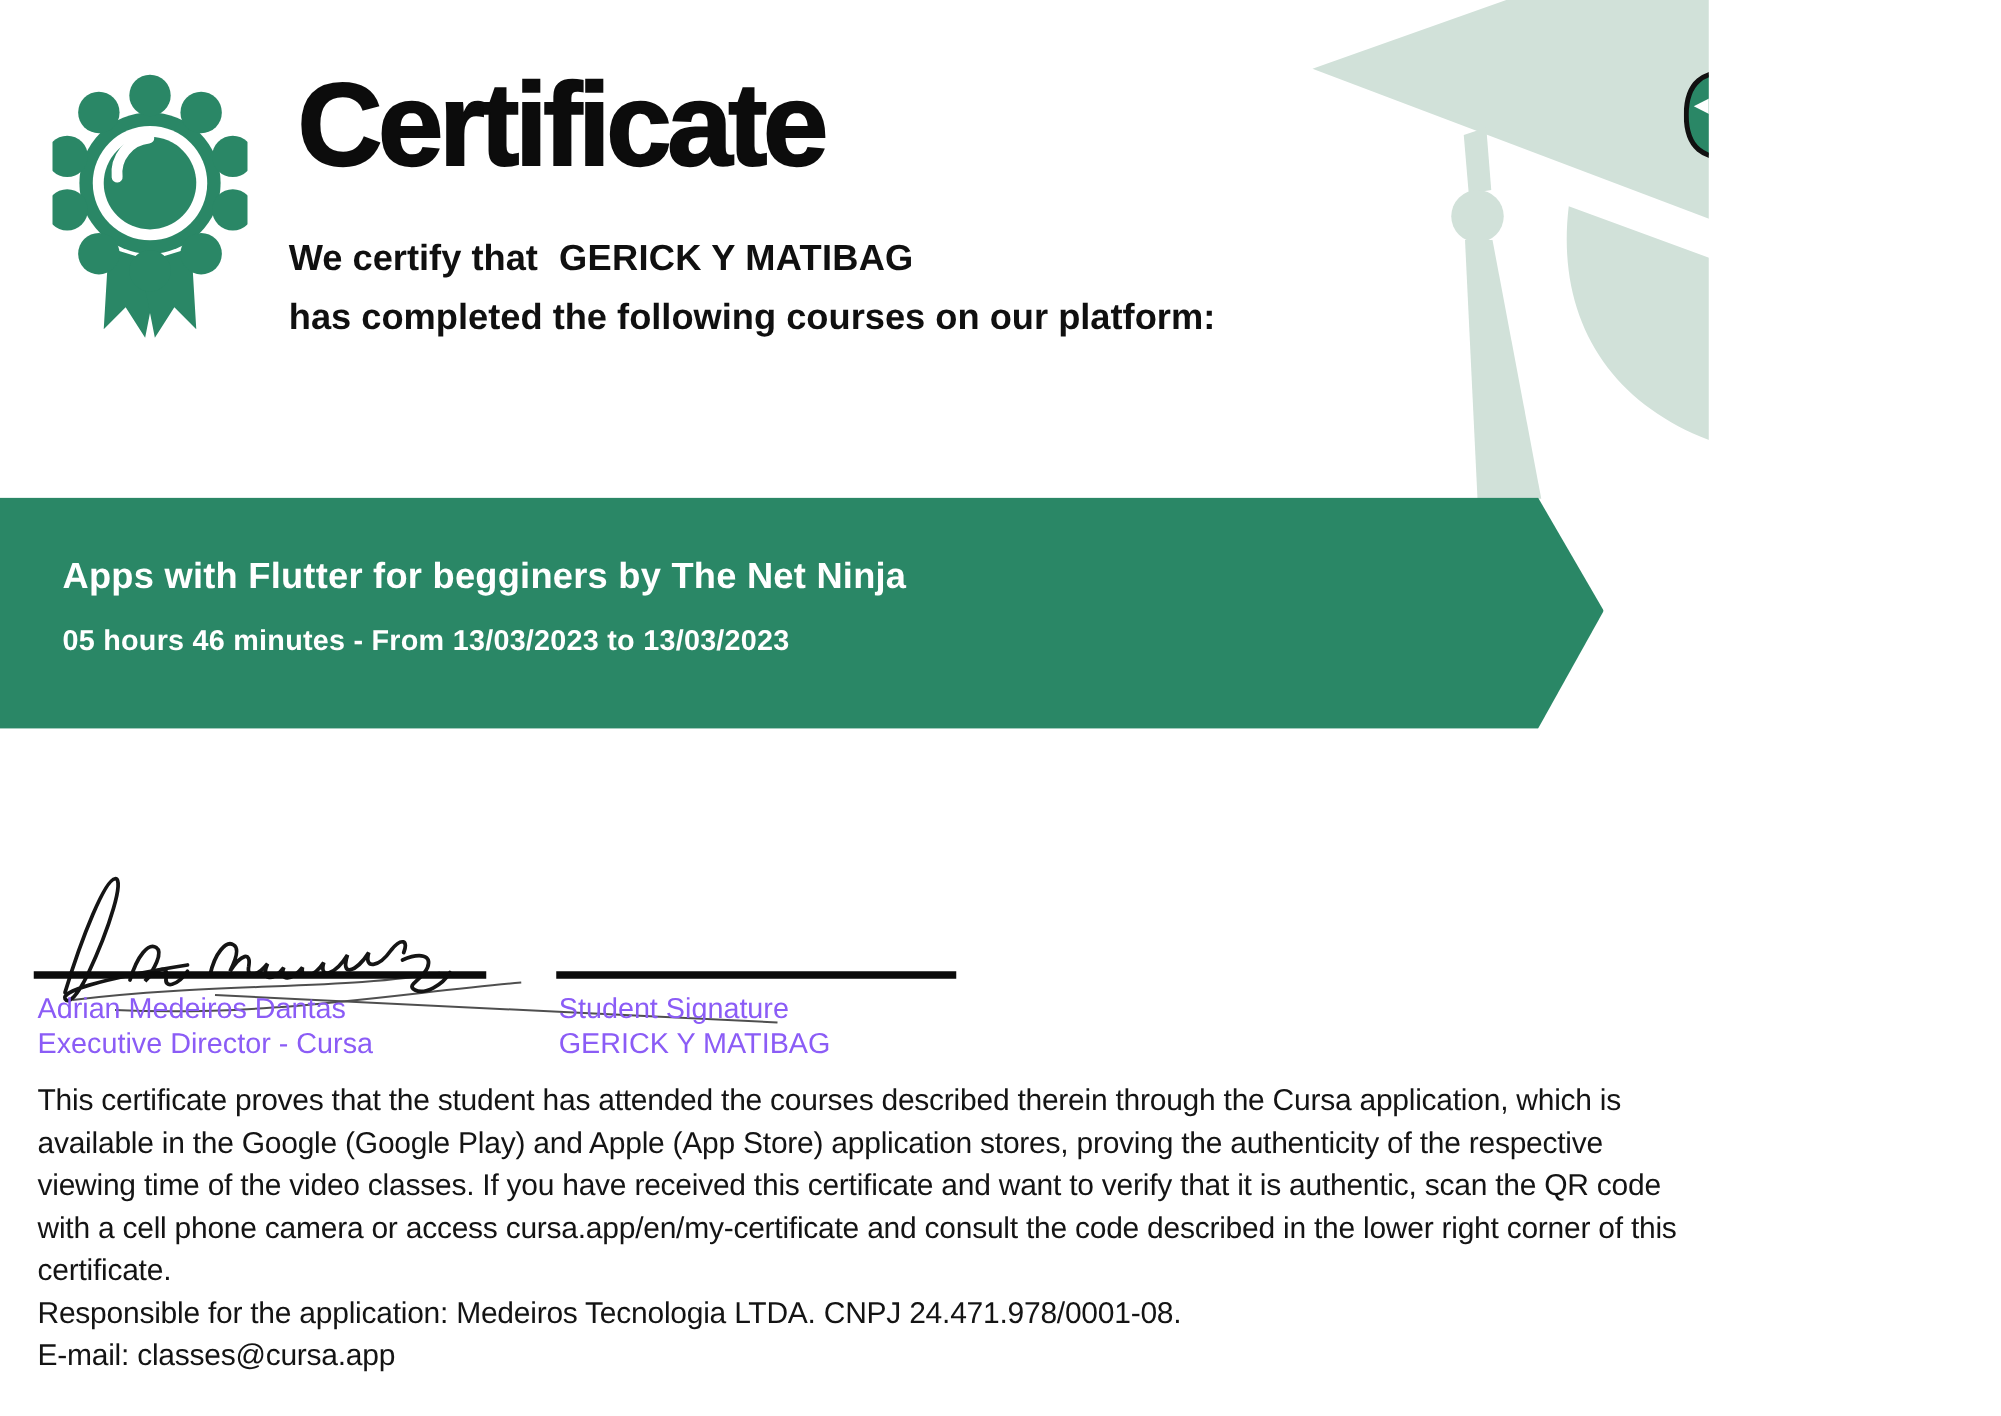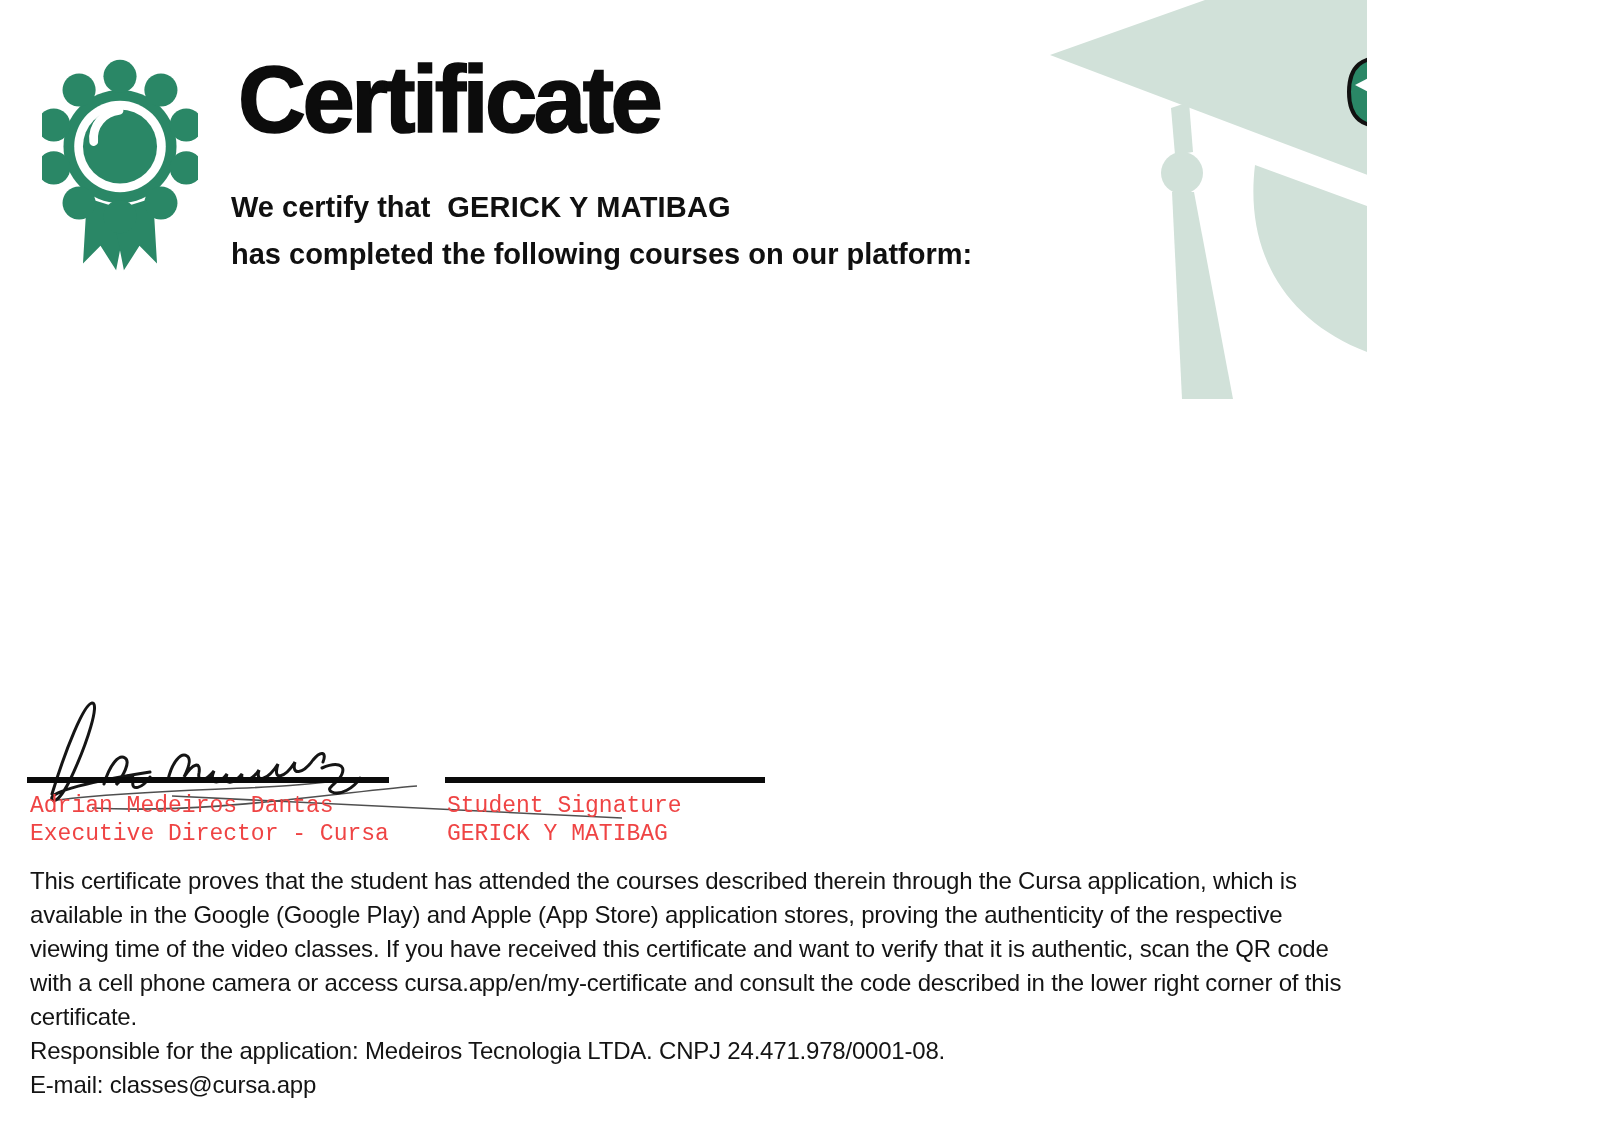--- a/index.html
+++ b/index.html
@@ -62,21 +62,21 @@
   .banner-details{
     position:absolute;left:50px;top:101px;
     color:#fff;font-size:23px;font-weight:700;letter-spacing:.2px;white-space:nowrap;
   }
 
   
   .sig-draw{left:22px;top:690px;width:620px;height:130px;}
   .sig-line{height:6px;background:#0b0b0b;}
   .sig-line.left{left:27px;top:777px;width:362px;}
   .sig-line.right{left:445px;top:777px;width:320px;}
-  .sig-text{font-size:23px;color:#ef4444;white-space:nowrap;font-family:Liberation Mono, monospace;}
+  .sig-text{font-size:23px;color:#8b5cf6;white-space:nowrap;}
   .dir-name{left:30px;top:793px;}
   .dir-role{left:30px;top:821px;}
   .stu-label{left:447px;top:793px;}
   .stu-name{left:447px;top:821px;}
 
   
   .code-badge{
     left:1262px;top:736px;width:339px;height:67px;
     background:var(--green);
     clip-path:polygon(10.3% 0,100% 0,100% 100%,10.3% 100%,0 50%);
@@ -149,20 +149,24 @@
 
   <svg class="abs brand-icon" viewBox="0 0 78 74" xmlns="http://www.w3.org/2000/svg">
     <path d="M39,2 C62,2 76,10 76,37 C76,64 62,72 39,72 C16,72 2,64 2,37 C2,10 16,2 39,2 Z" fill="var(--green)" stroke="#111" stroke-width="4"></path>
     <polygon points="39,14 70,30 39,46 8,30" fill="#ffffff"></polygon>
     <path d="M22,38 L22,50 C22,56 56,56 56,50 L56,38 L39,47 Z" fill="#ffffff"></path>
     <polygon points="33,23 48,30.5 33,38" fill="var(--green)"></polygon>
     <path d="M62,32 L62,46" stroke="#ffffff" stroke-width="3" stroke-linecap="round"></path>
   </svg>
   <div class="abs brand-word">cursa</div>
 
+  <div class="abs banner">
+    <div class="banner-title">Apps with Flutter for begginers by The Net Ninja</div>
+    <div class="banner-details">05 hours 46 minutes - From 13/03/2023 to 13/03/2023</div>
+  </div>
 
   <svg class="abs sig-draw" viewBox="0 0 620 130" xmlns="http://www.w3.org/2000/svg">
     <g fill="none" stroke="#151515" stroke-width="3" stroke-linecap="round">
       <path d="M30,104 C44,58 62,14 70,13 C78,12 66,52 48,90 C40,106 33,114 30,109 C27,104 52,94 128,82"></path>
       <path d="M82,94 c6,-20 15,-30 21,-26 c6,4 -2,18 -9,27 c10,-11 19,-13 17,-3 c-2,9 9,7 17,-5"></path>
       <path d="M146,90 c4,-18 13,-28 19,-24 c5,3 1,13 -3,21 c9,-14 17,-16 15,-4 c-2,10 7,8 15,-2 c-6,14 5,14 13,3 c-4,12 7,10 15,0 c-2,10 9,8 17,-4 c-4,14 9,10 19,-6 c-6,18 7,14 17,-2 c-4,14 8,12 18,-2 c8,-10 14,-8 10,2"></path>
       <path d="M300,78 c14,-6 24,-4 20,6 c-4,10 -18,14 -10,18 c8,4 22,-4 28,-14"></path>
     </g>
     <g fill="none" stroke="#151515" stroke-width="1.6" opacity="0.75">
       <path d="M36,110 C150,96 260,102 330,88"></path>

